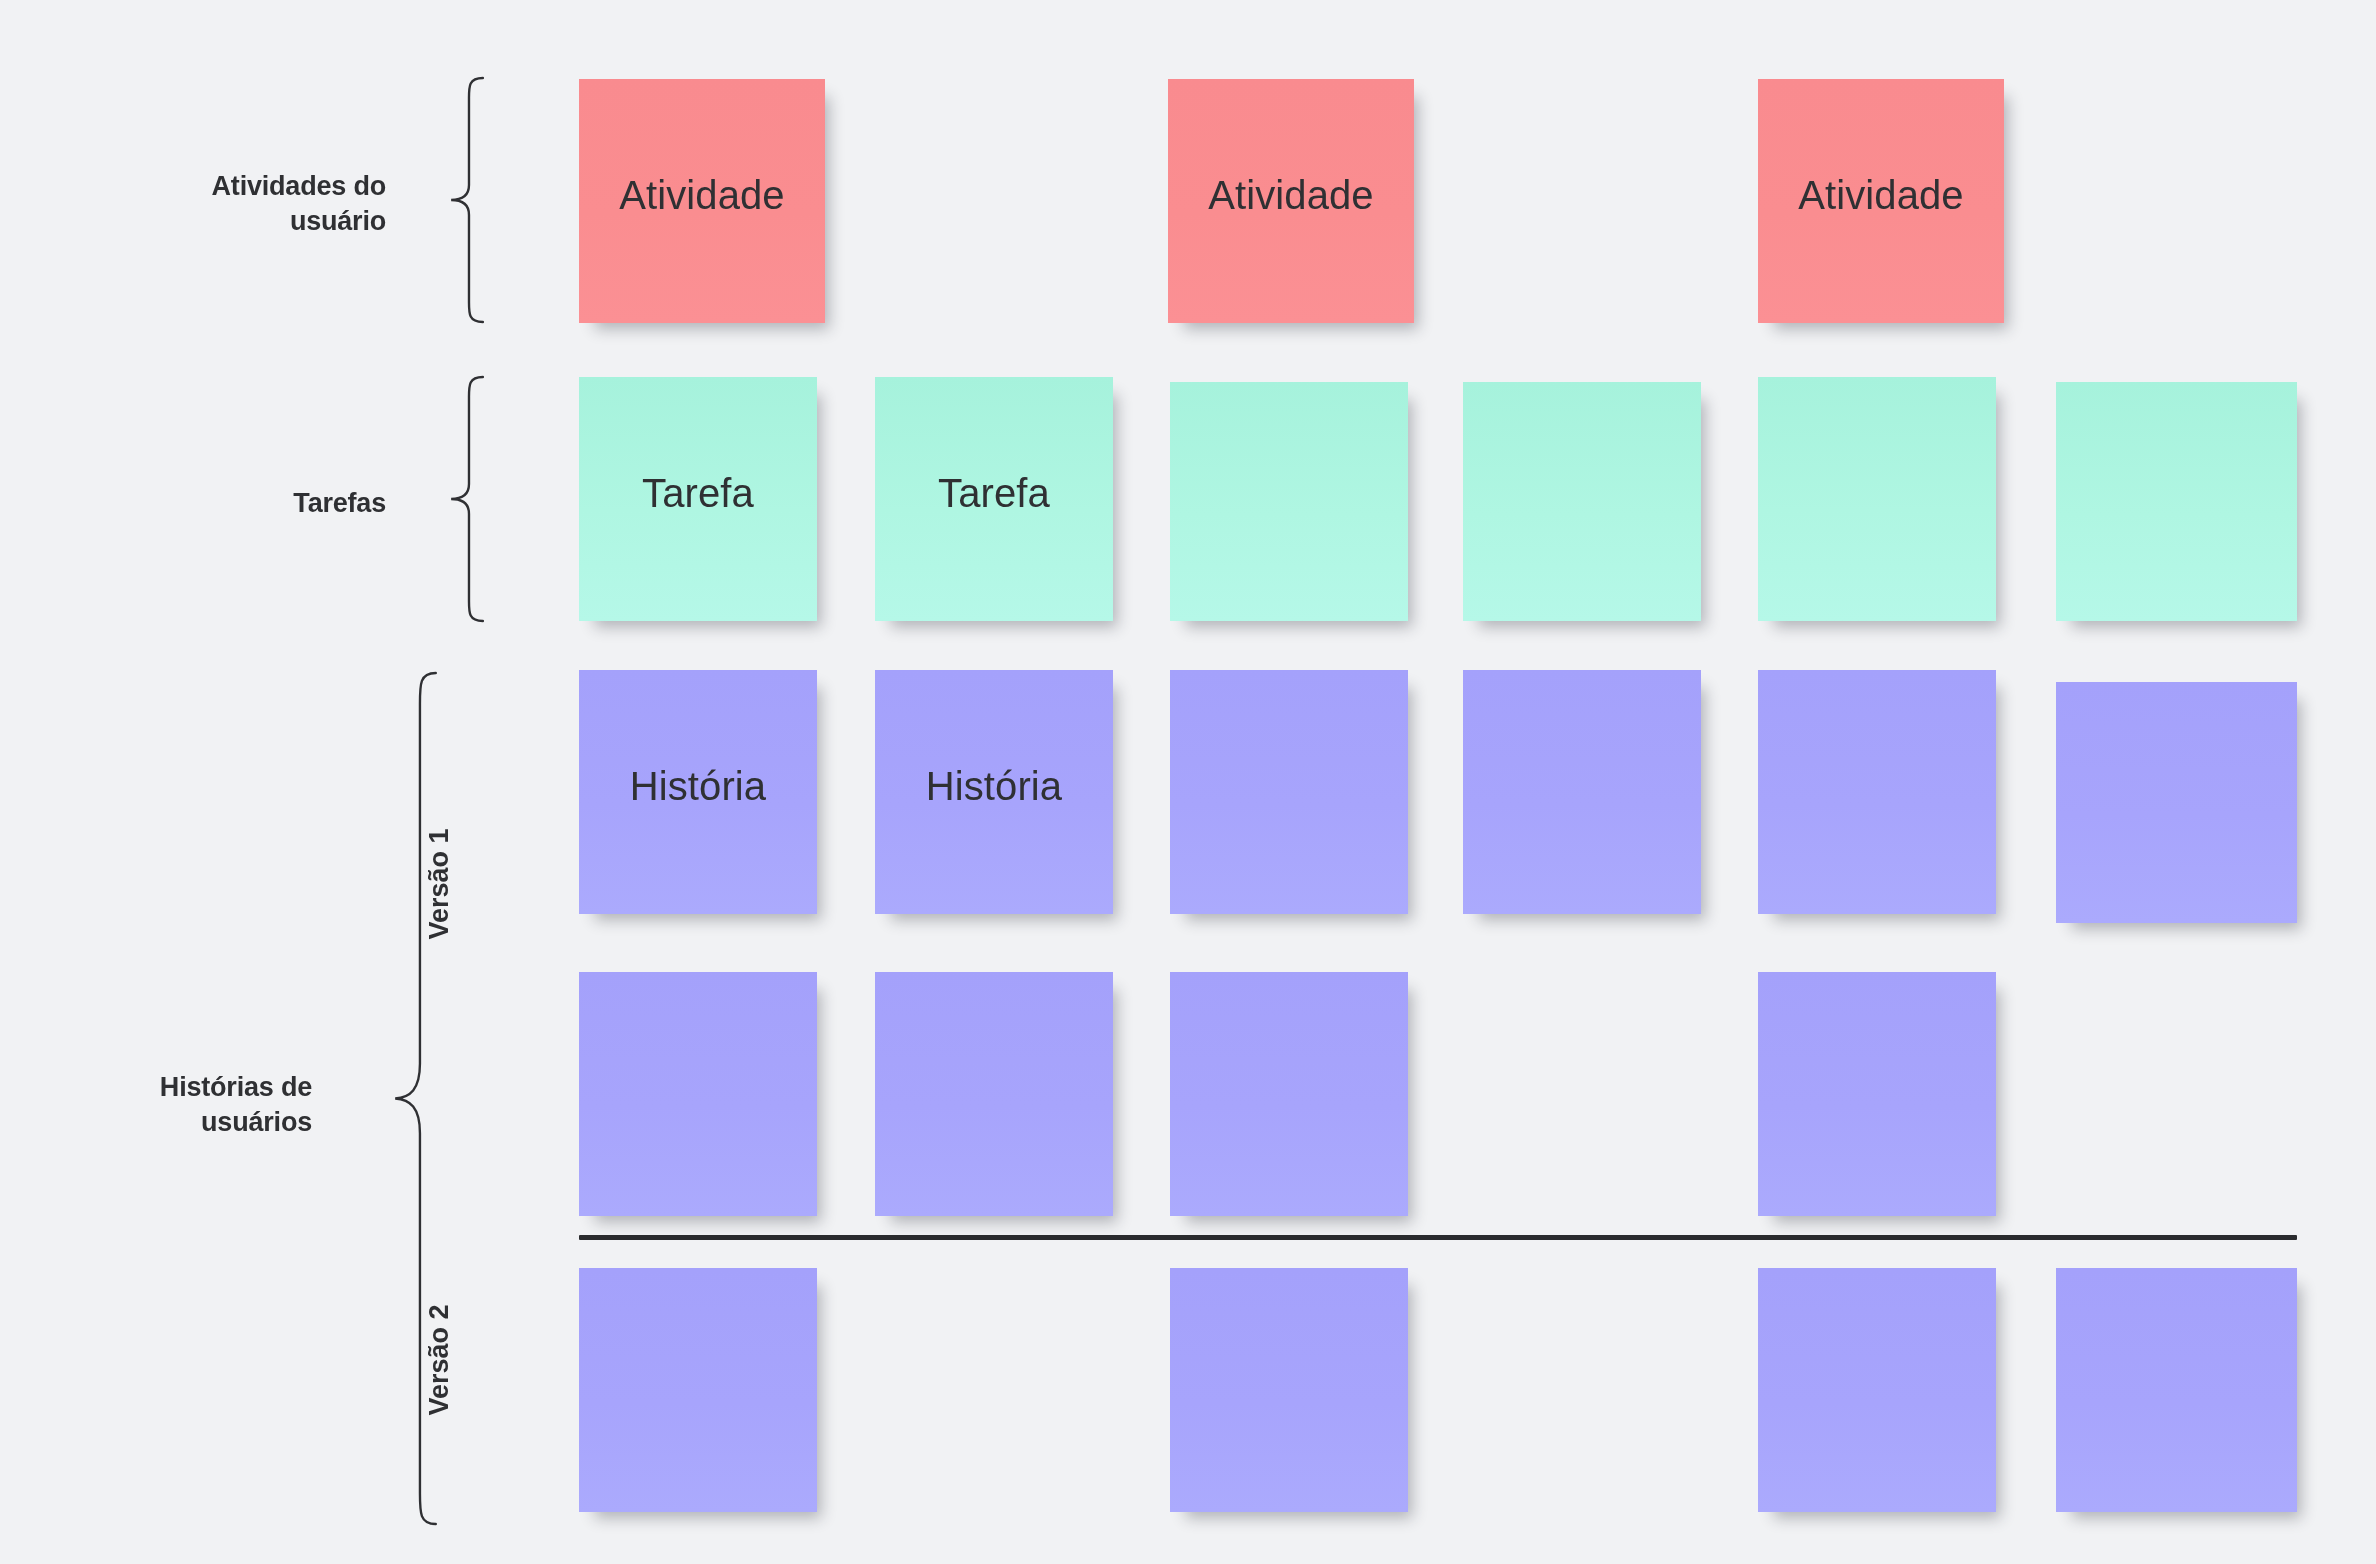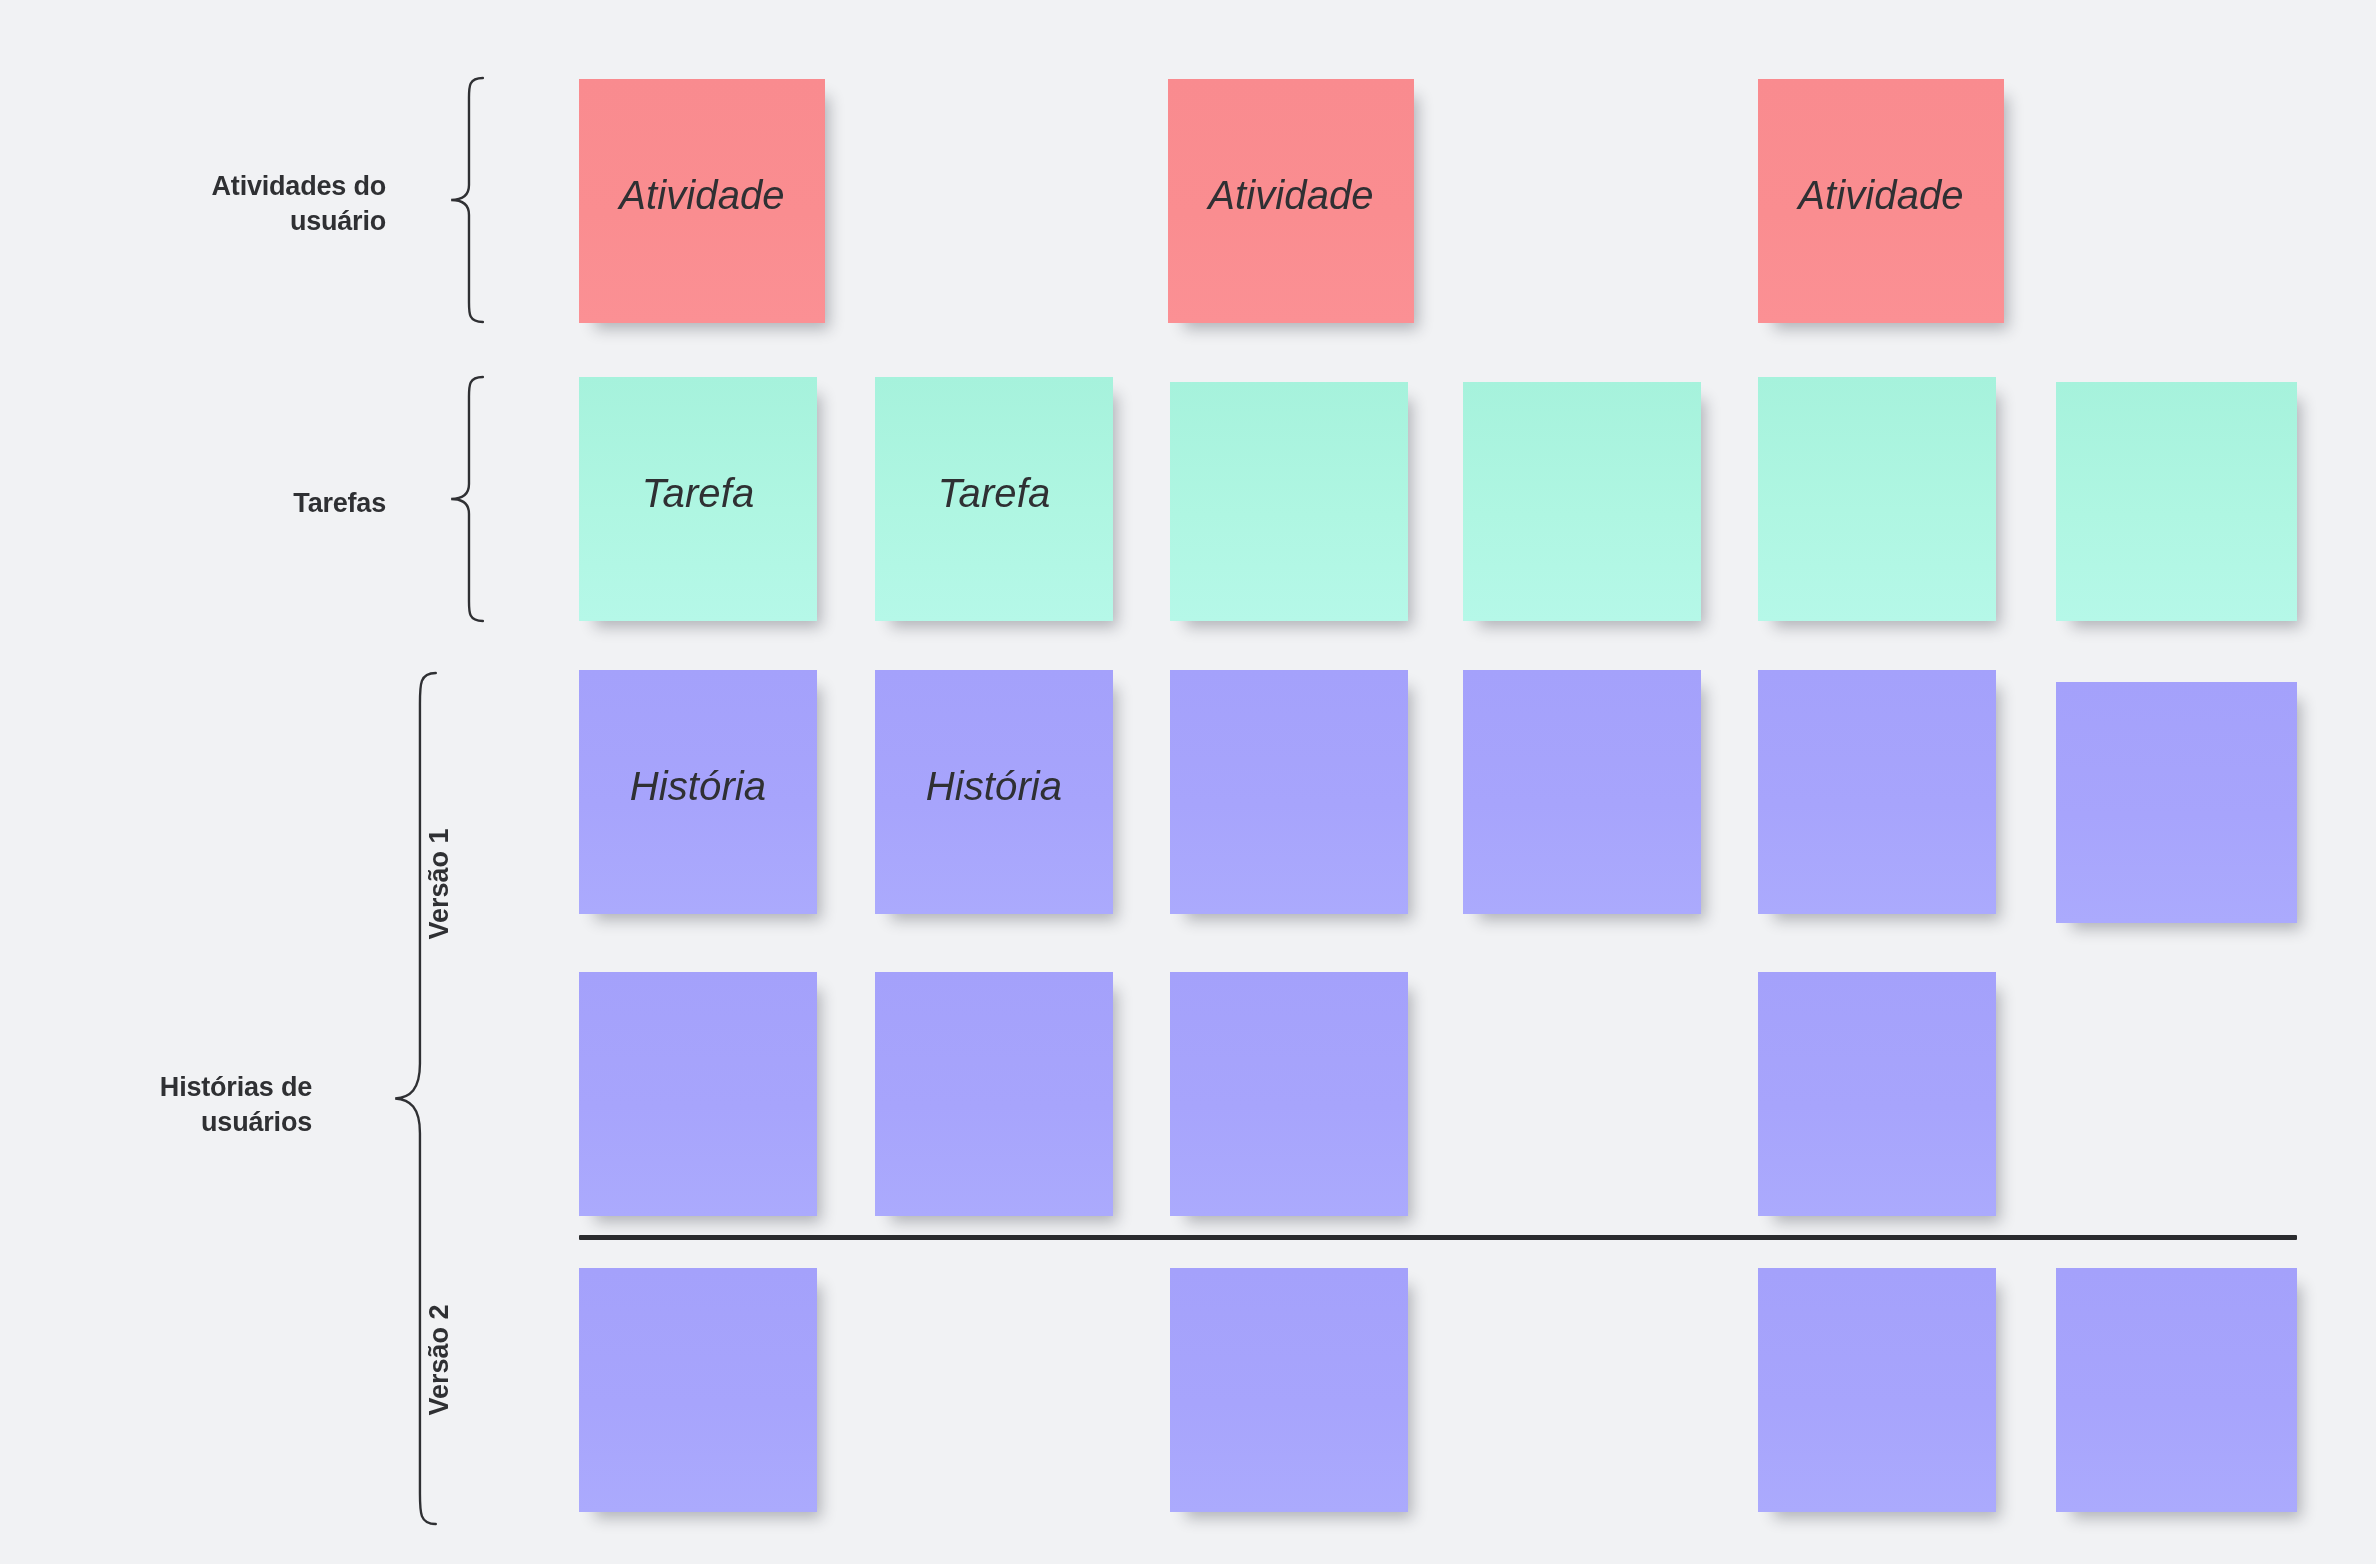--- a/index.html
+++ b/index.html
@@ -63,21 +63,20 @@
     color: #2f3033;
     font-size: 40px;
     font-weight: 400;
     letter-spacing: 0.1px;
     box-shadow: 10px 12px 14px -6px rgba(30, 34, 45, 0.30);
   }
   .note-label {
     pointer-events: none;
     display: block;
     transform: translateY(-6px);
-    font-style: italic;
   }
   .note.activity {
     background: linear-gradient(180deg, #f98b8f 0%, #fa8d90 55%, #fb9094 100%);
   }
   .note.task {
     background: linear-gradient(180deg, #a6f2dc 0%, #aff6e2 55%, #b5f8e8 100%);
   }
   .note.story {
     background: linear-gradient(180deg, #a4a1fb 0%, #a7a4fc 55%, #abaafd 100%);
   }

